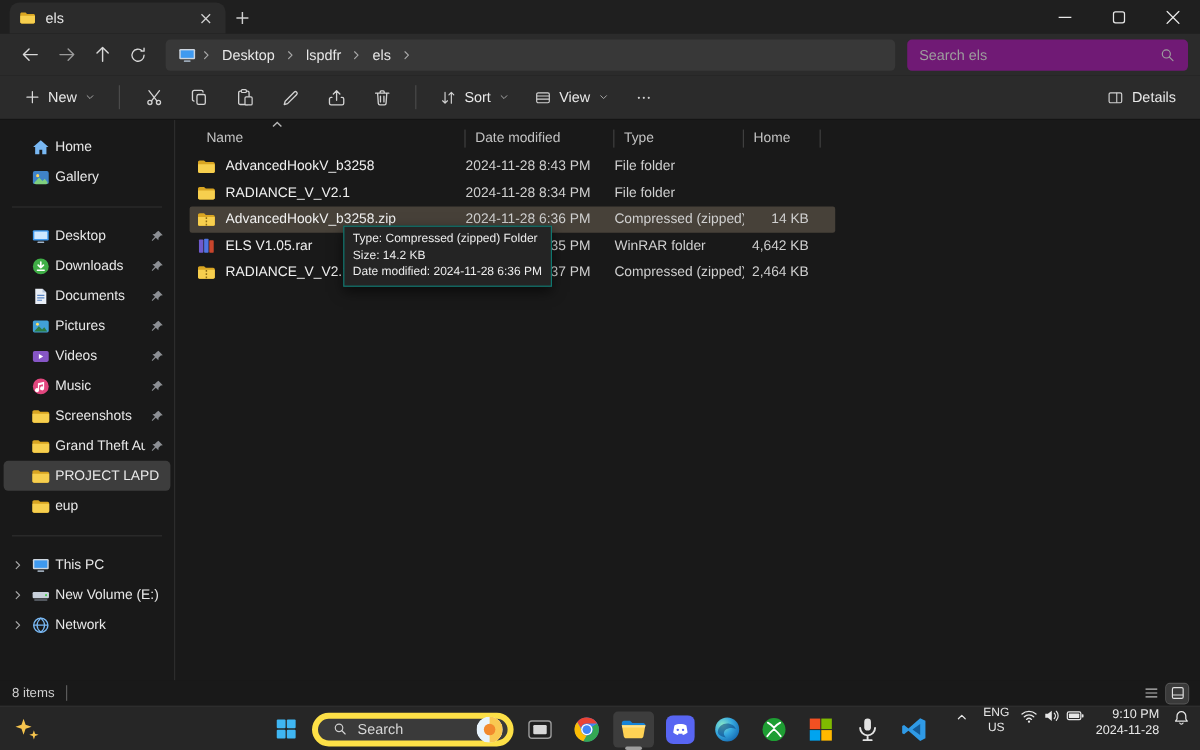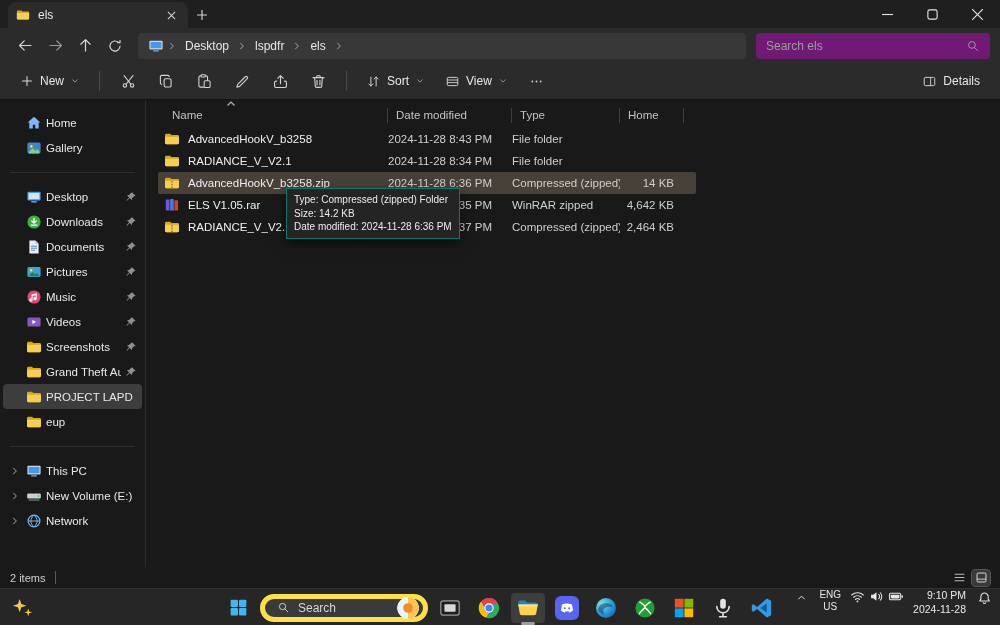--- a/index.html
+++ b/index.html
@@ -366,40 +366,40 @@
             <span class="icon sb-pin">
               <svg viewBox="0 0 16 16">
                 <path d="M9.4 1.8l4.8 4.8-2.2.5-2.5 2.5-.2 2.6-2.9-2.8L2.6 13l-.7-.7 3.6-3.8-2.8-2.9 2.6-.2L7.8 2.9l1.6-1.1z" fill="#a9adb3"></path>
               </svg>
             </span>
           </div>
           <div class="sb-item">
             <span class="sb-chev icon"></span>
             <span class="icon sb-ico">
               <svg viewBox="0 0 16 16">
+                <rect x="1.4" y="3.4" width="13.2" height="9.2" rx="1.5" fill="#8656c6"></rect>
+                <path d="M6.4 5.9v4.2l3.6-2.1-3.6-2.1z" fill="#fff"></path>
+              </svg>
+            </span>
+            <span class="sb-label">Videos</span>
+            <span class="icon sb-pin">
+              <svg viewBox="0 0 16 16">
+                <path d="M9.4 1.8l4.8 4.8-2.2.5-2.5 2.5-.2 2.6-2.9-2.8L2.6 13l-.7-.7 3.6-3.8-2.8-2.9 2.6-.2L7.8 2.9l1.6-1.1z" fill="#a9adb3"></path>
+              </svg>
+            </span>
+          </div>
+          <div class="sb-item">
+            <span class="sb-chev icon"></span>
+            <span class="icon sb-ico">
+              <svg viewBox="0 0 16 16">
                 <circle cx="8" cy="8" r="6.6" fill="#e2467e"></circle>
                 <path d="M10.8 4.2v5.4a1.7 1.7 0 1 1-1-1.55V6.2L6.6 7v4.1a1.7 1.7 0 1 1-1-1.55V5.3l5.2-1.1z" fill="#fff"></path>
               </svg>
             </span>
             <span class="sb-label">Music</span>
-            <span class="icon sb-pin">
-              <svg viewBox="0 0 16 16">
-                <path d="M9.4 1.8l4.8 4.8-2.2.5-2.5 2.5-.2 2.6-2.9-2.8L2.6 13l-.7-.7 3.6-3.8-2.8-2.9 2.6-.2L7.8 2.9l1.6-1.1z" fill="#a9adb3"></path>
-              </svg>
-            </span>
-          </div>
-          <div class="sb-item">
-            <span class="sb-chev icon"></span>
-            <span class="icon sb-ico">
-              <svg viewBox="0 0 16 16">
-                <rect x="1.4" y="3.4" width="13.2" height="9.2" rx="1.5" fill="#8656c6"></rect>
-                <path d="M6.4 5.9v4.2l3.6-2.1-3.6-2.1z" fill="#fff"></path>
-              </svg>
-            </span>
-            <span class="sb-label">Videos</span>
             <span class="icon sb-pin">
               <svg viewBox="0 0 16 16">
                 <path d="M9.4 1.8l4.8 4.8-2.2.5-2.5 2.5-.2 2.6-2.9-2.8L2.6 13l-.7-.7 3.6-3.8-2.8-2.9 2.6-.2L7.8 2.9l1.6-1.1z" fill="#a9adb3"></path>
               </svg>
             </span>
           </div>
           <div class="sb-item">
             <span class="sb-chev icon"></span>
             <span class="icon sb-ico">
               <svg viewBox="0 0 16 16">
@@ -550,21 +550,21 @@
             <div class="frow">
               <span class="icon fico">
                 <svg viewBox="0 0 16 16">
                   <rect x="1.8" y="2.6" width="3.7" height="11" rx=".6" fill="#6f5acd"></rect>
                   <rect x="6.1" y="1.9" width="3.7" height="11.7" rx=".6" fill="#4f74e3"></rect>
                   <rect x="10.4" y="3.2" width="3.7" height="10.4" rx=".6" fill="#c8452c"></rect>
                 </svg>
               </span>
               <span class="c-name">ELS V1.05.rar</span>
               <span class="c-date">2024-11-28 6:35 PM</span>
-              <span class="c-type">WinRAR zipped</span>
+              <span class="c-type">WinRAR folder</span>
               <span class="c-size">4,642 KB</span>
             </div>
             <div class="frow">
               <span class="icon fico">
                 <svg viewBox="0 0 16 16">
                   <path d="M1 4.2C1 3.4 1.6 2.8 2.4 2.8h3.1c.4 0 .7.1 1 .4l1 .9h6.1c.8 0 1.4.6 1.4 1.4v6.3c0 .8-.6 1.4-1.4 1.4H2.4c-.8 0-1.4-.6-1.4-1.4V4.2z" fill="#d9a522"></path>
                   <path d="M1 5.8h14v6c0 .8-.6 1.4-1.4 1.4H2.4C1.6 13.2 1 12.6 1 11.8v-6z" fill="#f7cf4e"></path>
                   <path d="M8 6v7" stroke="#8a6a12" stroke-width="1.2" stroke-dasharray="1.5 1.2"></path>
                 </svg>
               </span>
@@ -576,21 +576,21 @@
           </div>
       <div class="tooltip">
         <div>Type: Compressed (zipped) Folder</div>
         <div>Size: 14.2 KB</div>
         <div>Date modified: 2024-11-28 6:36 PM</div>
       </div>
     </div>
   </div>
 
   <div class="statusbar">
-    <span>2 items</span>
+    <span>8 items</span>
     <span class="sep"></span>
     <div class="view-toggles">
       <span class="vt">
             <svg width="13" height="13" viewBox="0 0 16 16">
               <path d="M2 4h12M2 8h12M2 12h12" stroke="#bdbdbd" stroke-width="1.2"></path>
             </svg>
           </span>
       <span class="vt active">
             <svg width="13" height="13" viewBox="0 0 16 16">
               <rect x="2.5" y="2.5" width="11" height="11" rx="1.5" fill="none" stroke="#e0e0e0" stroke-width="1.2"></rect>

